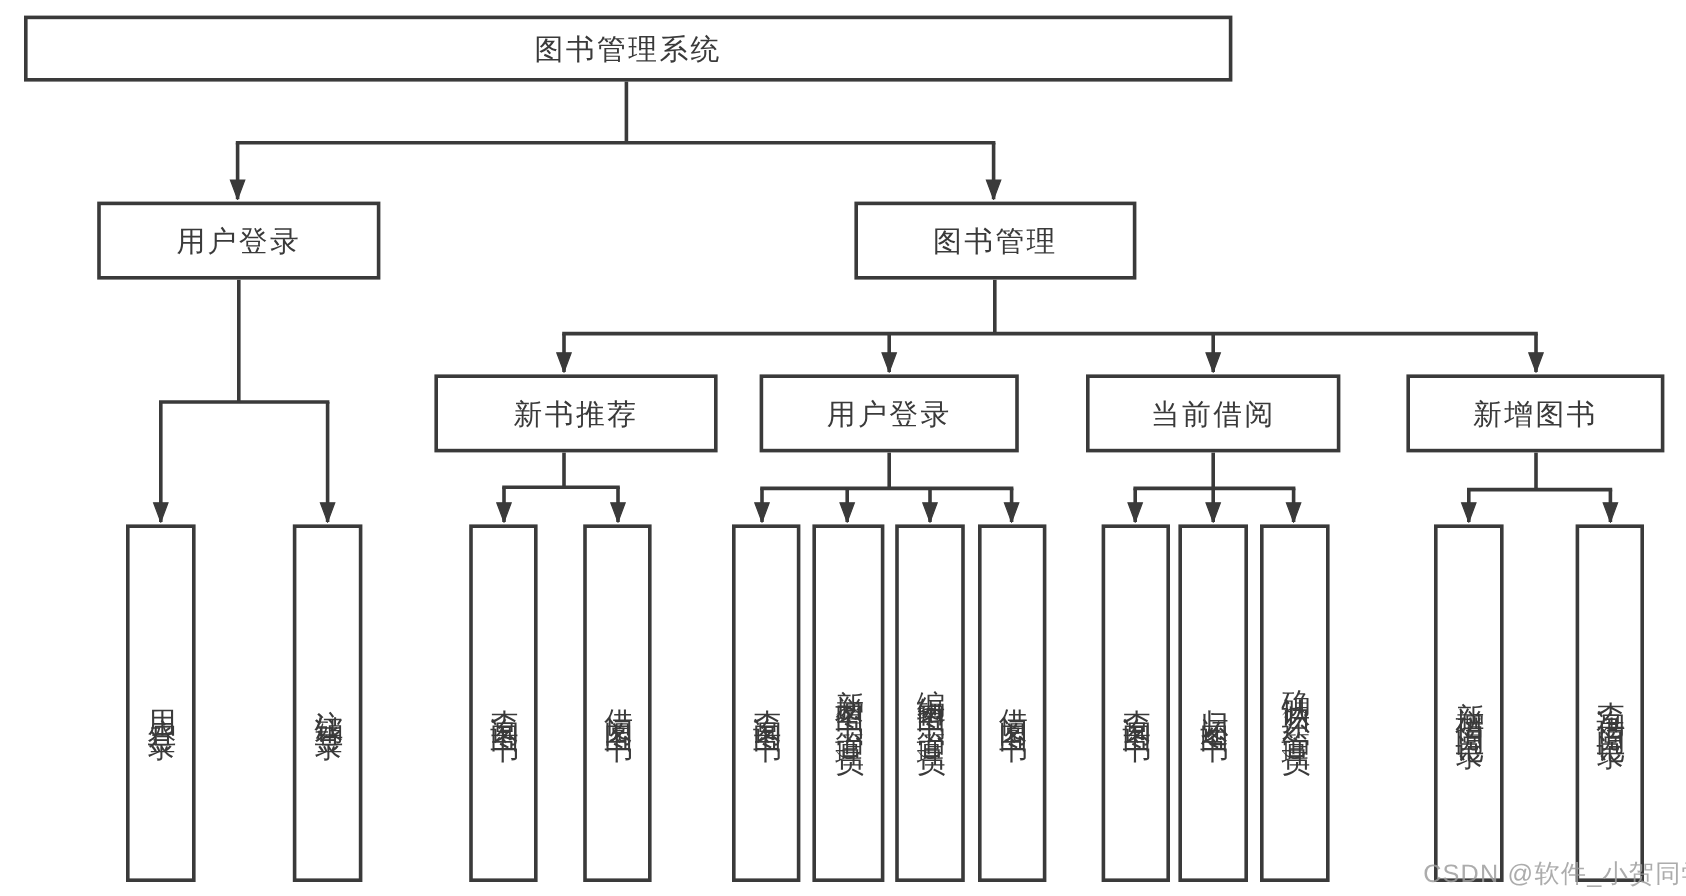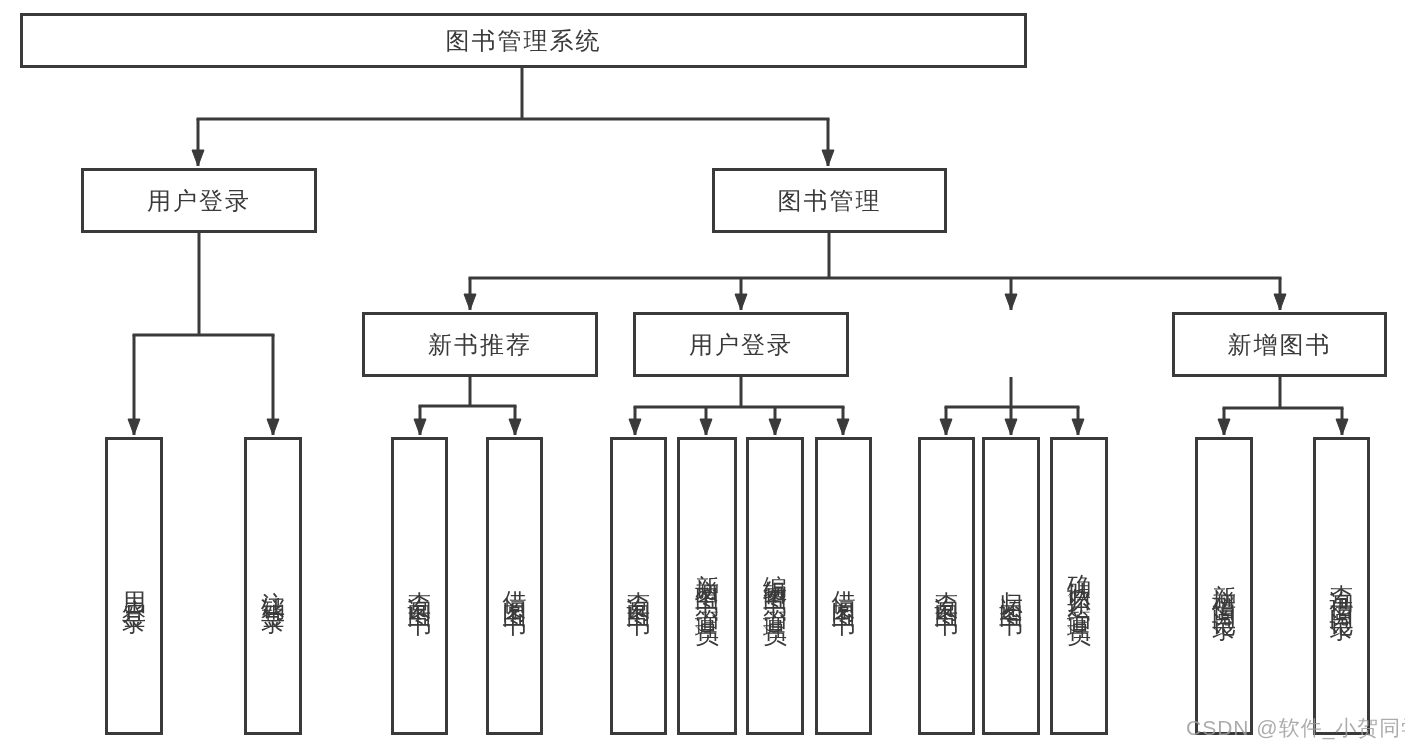--- a/index.html
+++ b/index.html
@@ -113,20 +113,23 @@
   <div class="box h" style="left:712px;top:168px;width:235px;height:65px">
     <span>图书管理</span>
   </div>
 
   <div class="box h" style="left:362px;top:312px;width:236px;height:65px">
     <span>新书推荐</span>
   </div>
   <div class="box h" style="left:633px;top:312px;width:216px;height:65px">
     <span>用户登录</span>
   </div>
+  <div class="box h" style="left:905px;top:312px;width:212px;height:65px">
+    <span>当前借阅</span>
+  </div>
   <div class="box h" style="left:1172px;top:312px;width:215px;height:65px">
     <span>新增图书</span>
   </div>
 
   <div class="box v" style="left:105px;top:437px;width:58px;height:298px">
     <span class="vtext">用户登录</span>
   </div>
   <div class="box v" style="left:244px;top:437px;width:58px;height:298px">
     <span class="vtext">注销登录</span>
   </div>

